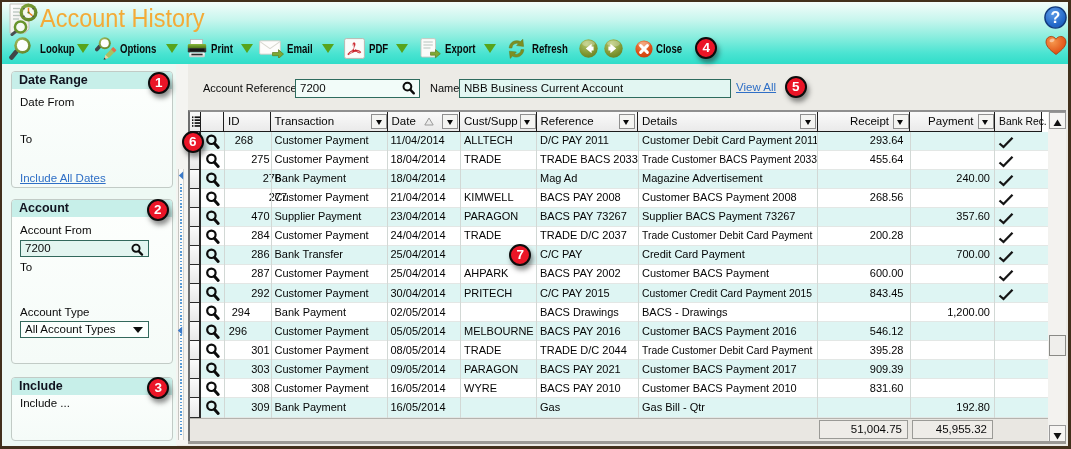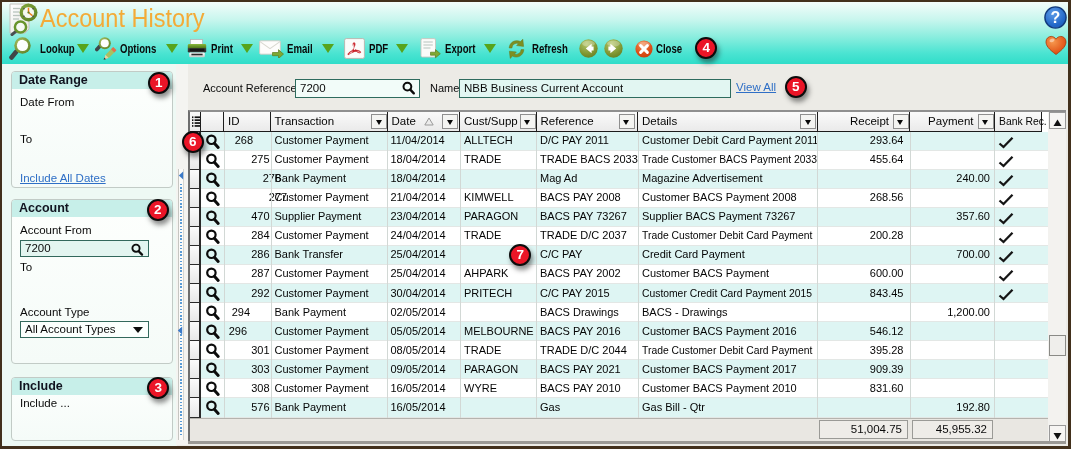--- a/index.html
+++ b/index.html
@@ -549,21 +549,21 @@
     <span class="c t" style="left:339px">BACS PAY 2010</span>
     <span class="c t" style="left:441px">Customer BACS Payment 2010</span>
     <span class="c t ra" style="left:589px;width:113.5px">831.60</span>
   </div>
 <div class="rsel" style="top:379.40999999999997px"></div>
 <div class="row" style="top:398.48px;background:#def5f3">
     <span class="c" style="left:3px;top:1px"><svg class="mg" width="17" height="17" viewBox="0 0 17 17">
         <circle cx="7.4" cy="6.8" r="4.2" fill="none" stroke="#0c0c0c" stroke-width="2.2"></circle>
         <line x1="10.6" y1="10.4" x2="14.2" y2="14.4" stroke="#0c0c0c" stroke-width="3" stroke-linecap="round"></line>
       </svg></span>
-    <span class="c t ra" style="left:23px;width:45.5px">576</span>
+    <span class="c t ra" style="left:23px;width:45.5px">309</span>
     <span class="c t" style="left:73.5px">Bank Payment</span>
     <span class="c t" style="left:189.5px">16/05/2014</span>
     <span class="c t" style="left:339px">Gas</span>
     <span class="c t" style="left:441px">Gas Bill - Qtr</span>
     <span class="c t ra" style="left:699px;width:90px">192.80</span>
   </div>
 <div class="rsel" style="top:398.48px"></div>
 <div class="vg" style="left:223.5px"></div>
 <div class="vg" style="left:270.5px"></div>
 <div class="vg" style="left:387px"></div>

